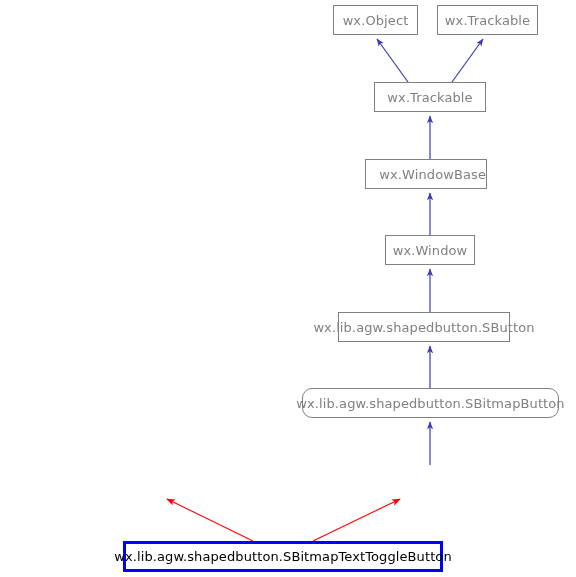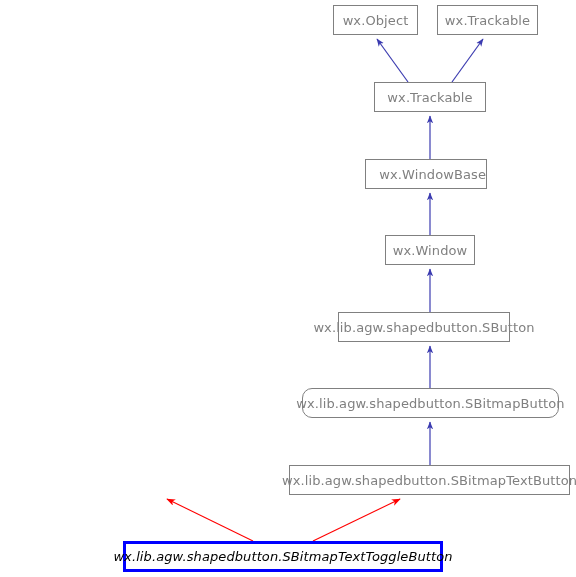--- a/index.html
+++ b/index.html
@@ -37,21 +37,20 @@
     align-items: center;
     justify-content: center;
     white-space: nowrap;
     letter-spacing: 0.1px;
     z-index: 2;
   }
   .node.highlight {
     border: 3px solid #0000ff;
     color: #000000;
     font-weight: normal;
-    font-style: italic;
   }
   .node-label {
     display: block;
   }
 </style>
 </head>
 <body>
 
 <div id="diagram">
 
@@ -106,21 +105,18 @@
 
   <div class="node" style="left:322px; top:312px; width:172px; height:30px;margin-left:16px;">
     <span class="node-label">wx.lib.agw.shapedbutton.SButton</span>
   </div>
 
   <div class="node" style="left:302px; top:388px; width:257px; height:30px;border-radius:10px;">
     <span class="node-label">wx.lib.agw.shapedbutton.SBitmapButton</span>
   </div>
 
 
-  <div class="node" style="left:289px; top:465px; width:281px; height:30px;">
-    <span class="node-label">wx.lib.agw.shapedbutton.SBitmapTextButton</span>
-  </div>
 
   <div class="node highlight" style="left:123px; top:541px; width:320px; height:31px;">
     <span class="node-label">wx.lib.agw.shapedbutton.SBitmapTextToggleButton</span>
   </div>
 
 </div>
 
 </body></html>

